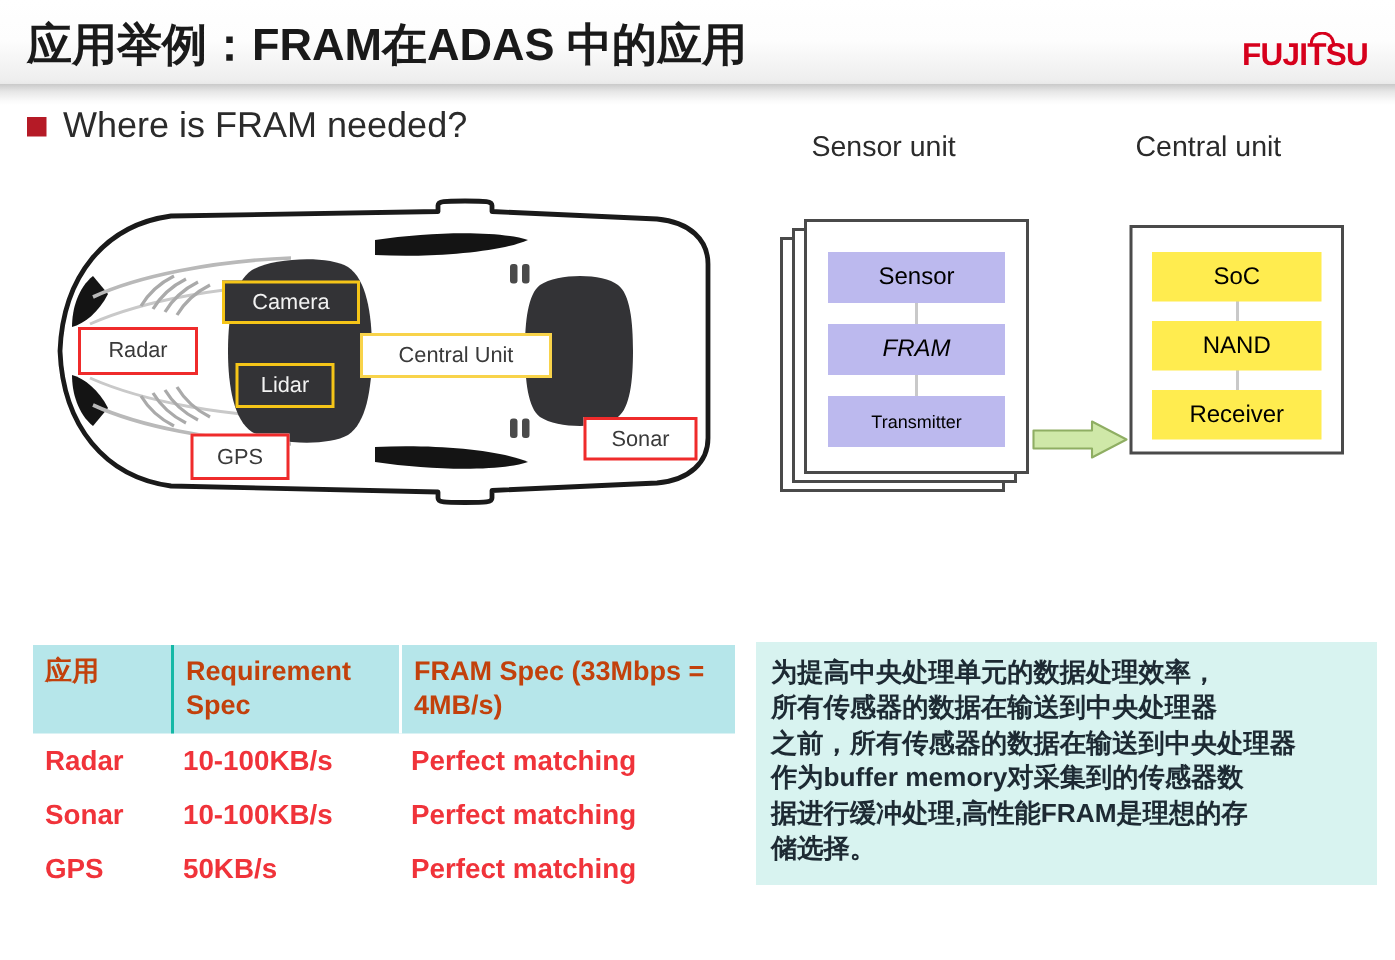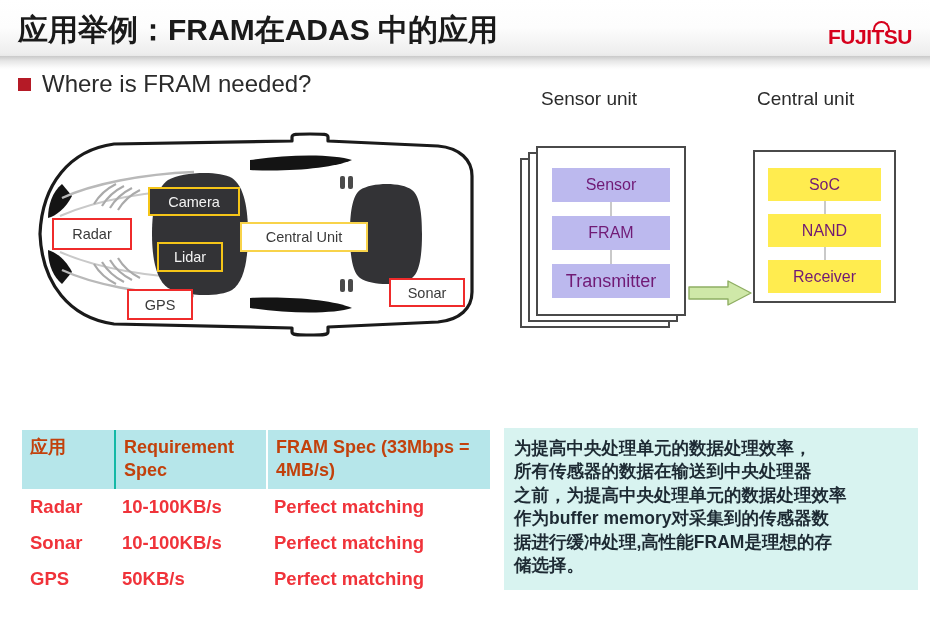--- a/index.html
+++ b/index.html
@@ -140,25 +140,25 @@
     background: #ffffff;
     border: 2.5px solid #4a4a4a;
   }
   .chip {
     position: absolute;
     box-sizing: border-box;
     display: flex;
     align-items: center;
     justify-content: center;
     font-size: 16px;
-    color: #701a75;
+    color: #000000;
   }
   .chip-purple { background: #bcb9ee; }
   .chip-yellow { background: #ffec4f; }
-  .chip-small { font-size: 18px; }
+  .chip-small { font-size: 12px; }
   .connector {
     position: absolute;
     width: 2px;
     background: #c9c9c9;
   }
   .flow-arrow {
     position: absolute;
     left: 688px;
     top: 280px;
     width: 64px;
@@ -321,21 +321,21 @@
   <div class="stack-card" style="left:520px; top:158px; width:150px; height:170px;"></div>
   <div class="stack-card" style="left:528px; top:152px; width:150px; height:170px;"></div>
   <div class="stack-card" style="left:536px; top:146px; width:150px; height:170px;"></div>
 
   <div class="connector" style="left:610px; top:200px; height:18px;"></div>
   <div class="connector" style="left:610px; top:248px; height:18px;"></div>
 
   <div class="chip chip-purple" style="left:552px; top:168px; width:118px; height:34px;">
     <span>Sensor</span>
   </div>
-  <div class="chip chip-purple" style="left:552px; top:216px; width:118px; height:34px;">
+  <div class="chip chip-purple" style="left:552px; top:216px; width:118px; height:34px;font-style:italic;">
     <span>FRAM</span>
   </div>
   <div class="chip chip-purple chip-small" style="left:552px; top:264px; width:118px; height:34px;">
     <span>Transmitter</span>
   </div>
 
   <svg class="flow-arrow" viewBox="0 0 64 26">
     <path d="M 1 7 L 40 7 L 40 1 L 63 13 L 40 25 L 40 19 L 1 19 Z" fill="#cfe8a8" stroke="#8fae63" stroke-width="1.4" stroke-linejoin="round"></path>
   </svg>
 
@@ -376,19 +376,19 @@
     <div class="trow">
       <div class="td td-app">GPS</div>
       <div class="td td-req">50KB/s</div>
       <div class="td td-spec">Perfect matching</div>
     </div>
   </div>
 
   <div id="note-box">
     <div class="note-line">为提高中央处理单元的数据处理效率，</div>
     <div class="note-line">所有传感器的数据在输送到中央处理器</div>
-    <div class="note-line">之前，为提高中央处理单元的数据处理效率</div>
+    <div class="note-line">之前，所有传感器的数据在输送到中央处理器</div>
     <div class="note-line">作为buffer memory对采集到的传感器数</div>
     <div class="note-line">据进行缓冲处理,高性能FRAM是理想的存</div>
     <div class="note-line">储选择。</div>
   </div>
 
 </div>
 
 </body></html>

